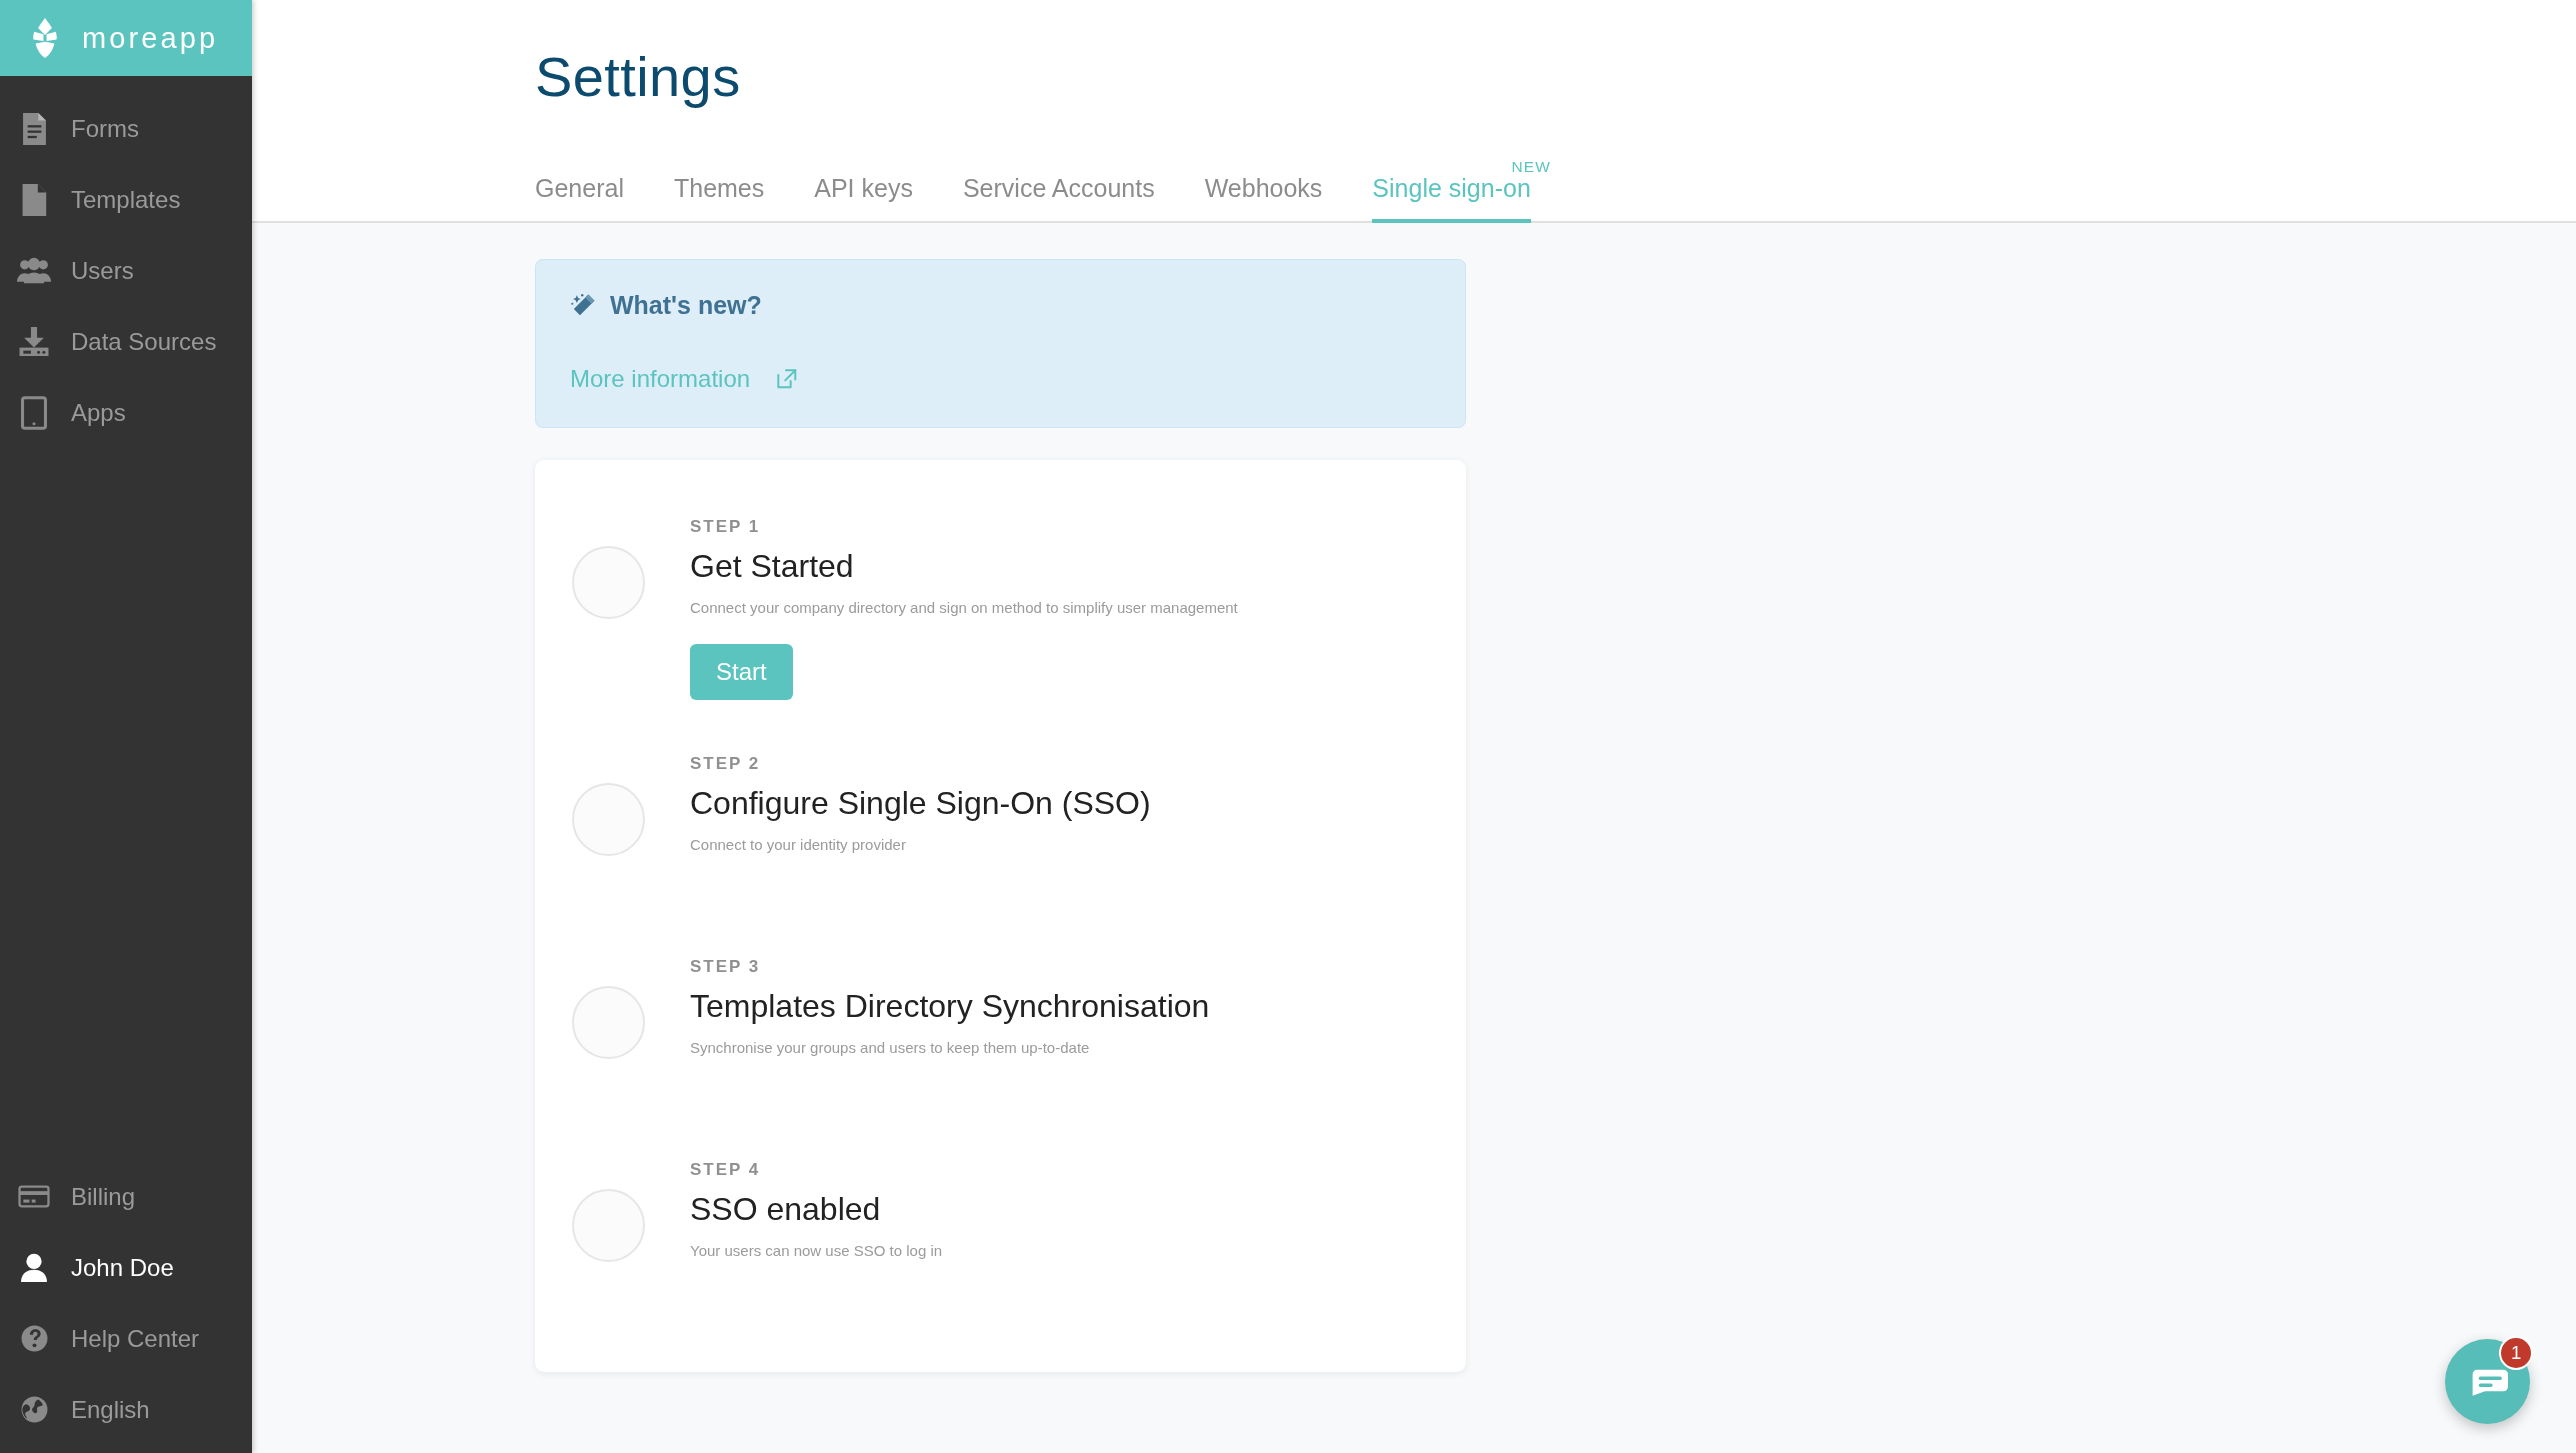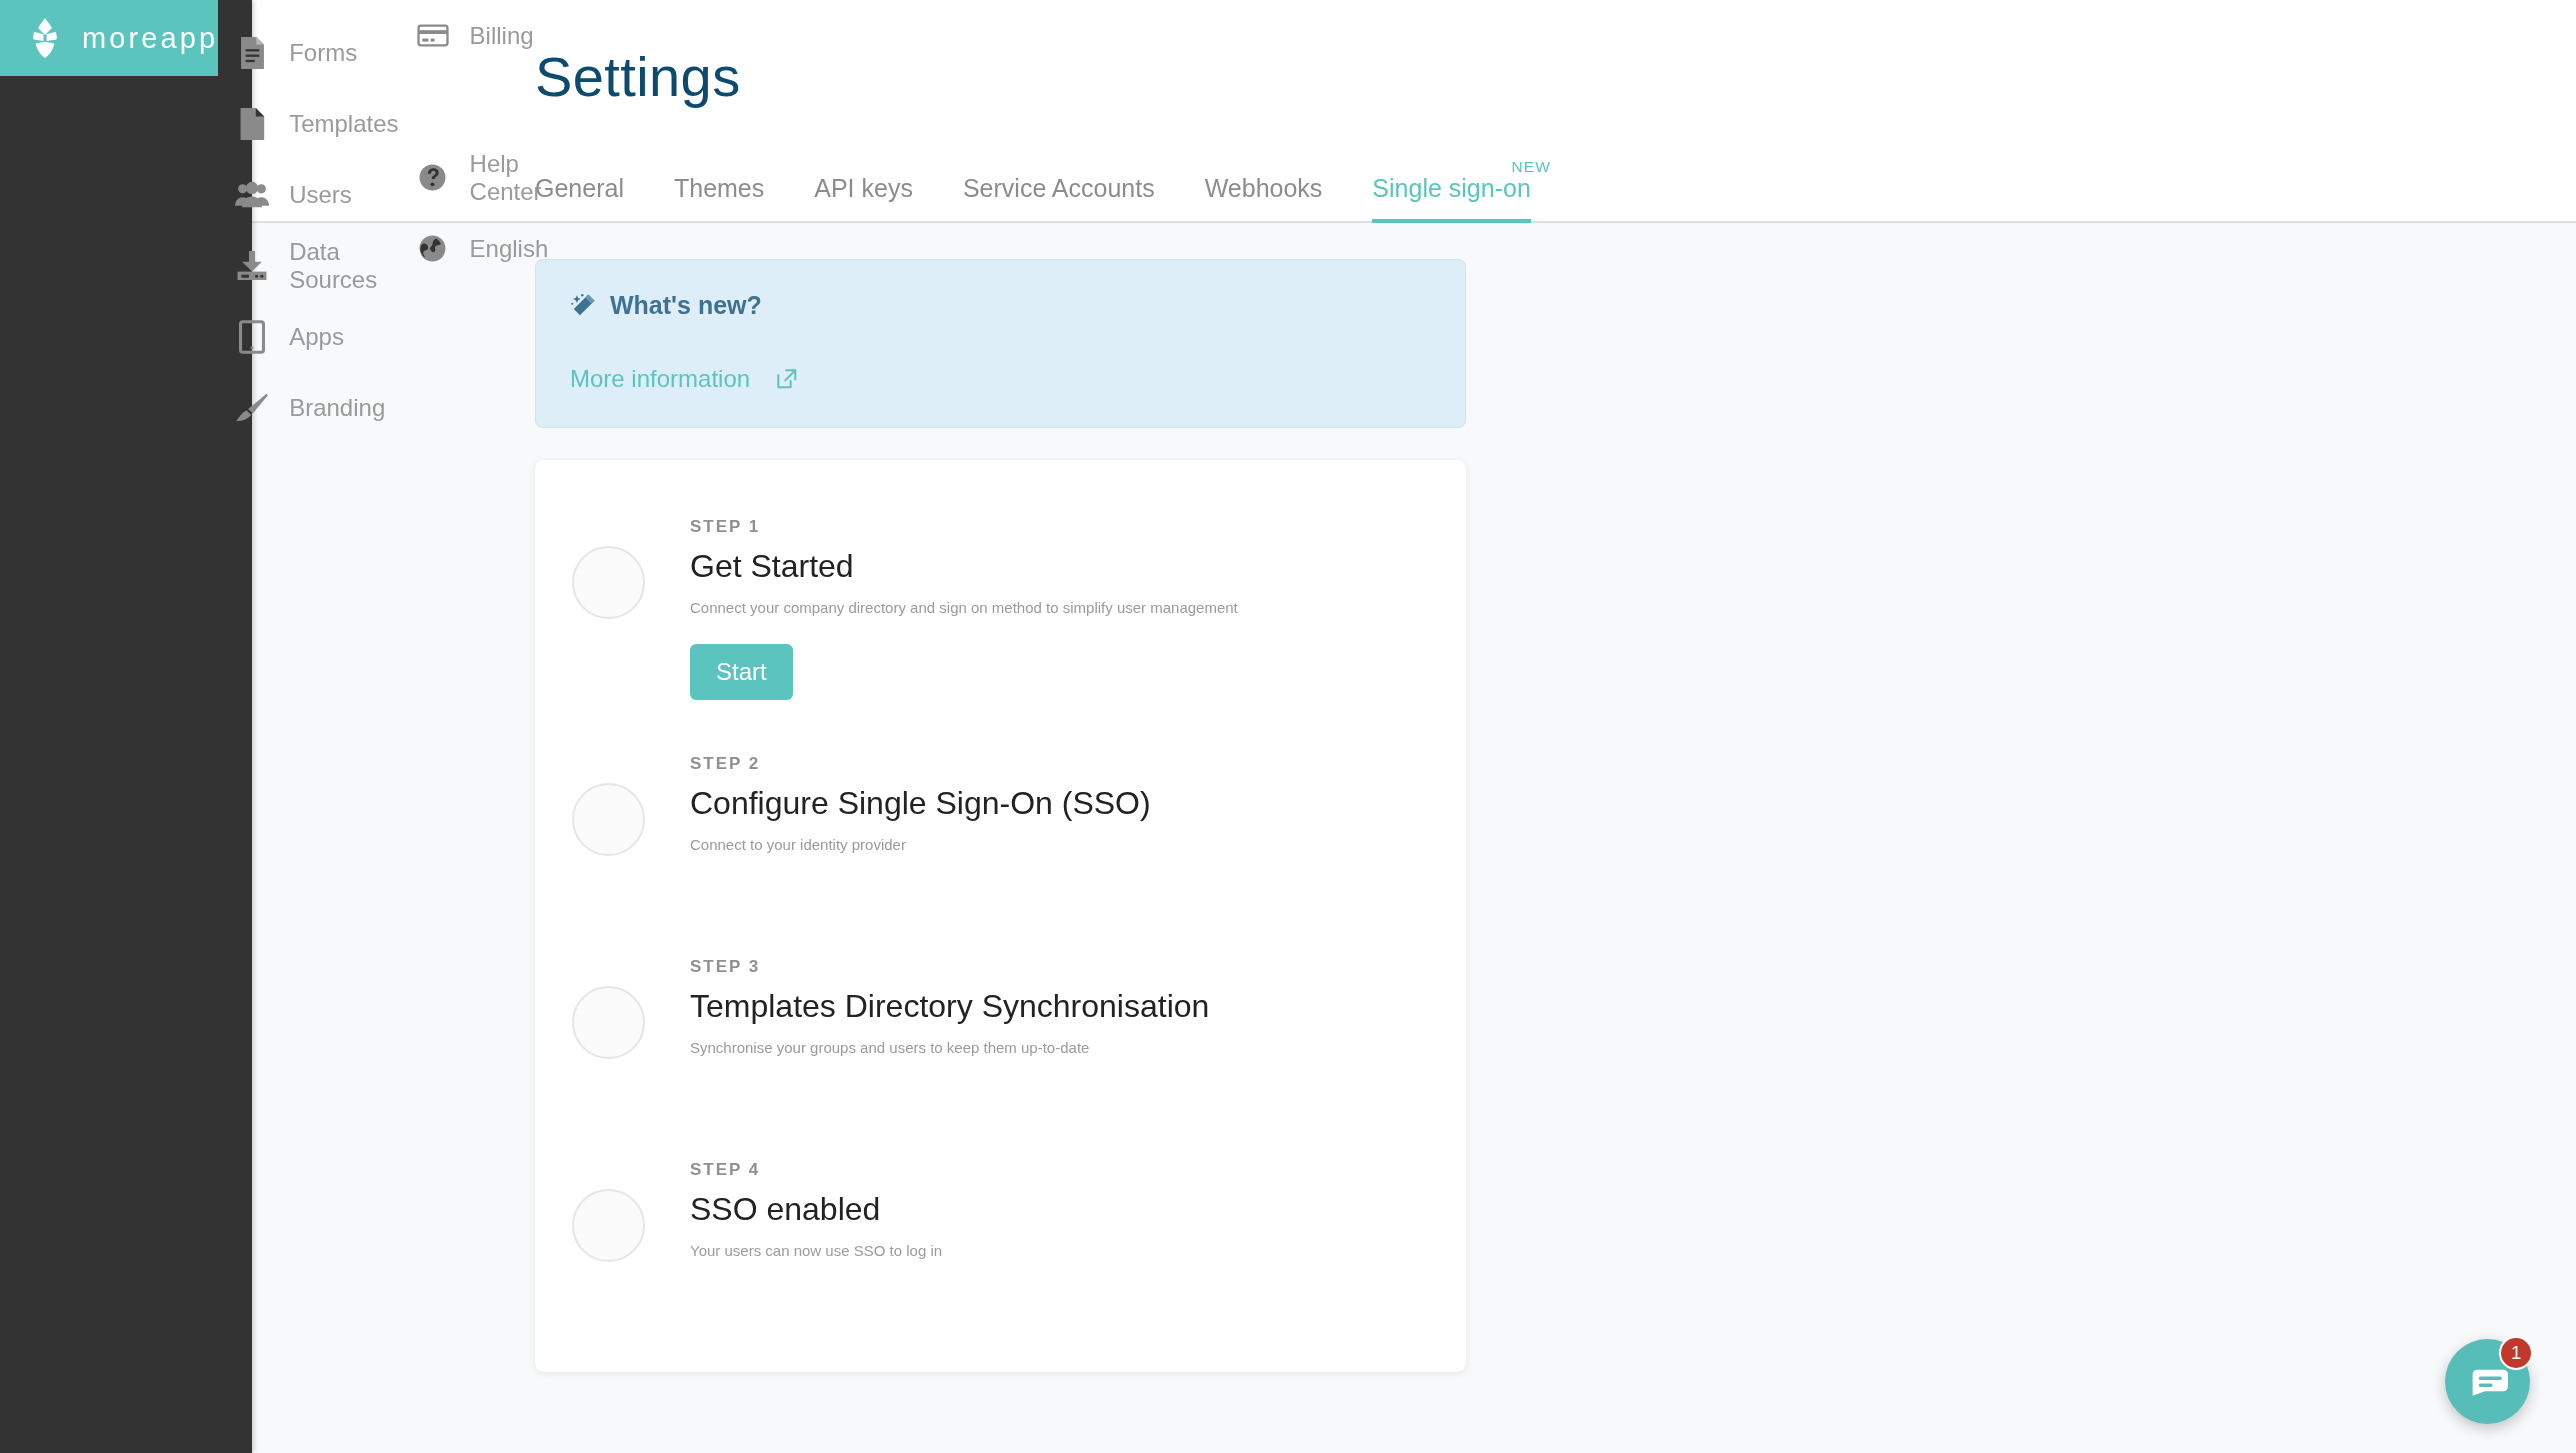--- a/index.html
+++ b/index.html
@@ -24,21 +24,21 @@
     position: relative;
   }
 
   
   .sidebar {
     width: 252px;
     min-width: 252px;
     height: 1453px;
     background: #333333;
     display: flex;
-    flex-direction: row;
+    flex-direction: column;
     position: relative;
     z-index: 5;
     box-shadow: 1.5px 0 4.6px rgba(0,0,0,0.18);
   }
 
   .brand {
     height: 76px;
     min-height: 76px;
     background: #5bc4bf;
     display: flex;
@@ -373,29 +373,20 @@
       <div class="nav-item">
         <span class="nav-icon">
           <svg width="26" height="34" viewBox="0 0 34 44" xmlns="http://www.w3.org/2000/svg">
             <rect x="2" y="2" width="30" height="40" rx="3" fill="none" stroke="#8a8a8a" stroke-width="4"></rect>
             <circle cx="17" cy="36" r="2" fill="#8a8a8a"></circle>
           </svg>
         </span>
         <span>Apps</span>
       </div>
 
-      <div class="nav-item">
-        <span class="nav-icon">
-          <svg width="32" height="31" viewBox="0 0 42 40" xmlns="http://www.w3.org/2000/svg">
-            <path d="M40 2 L16 22 l6 6 L42 4 Z" fill="#8a8a8a"></path>
-            <path d="M14 24 c-6 2 -8 7 -14 14 c9 0 16 -3 20 -8 z" fill="#8a8a8a"></path>
-          </svg>
-        </span>
-        <span>Branding</span>
-      </div>
 
     </nav>
 
     <div class="nav-spacer"></div>
 
     <nav class="nav-bottom">
 
       <div class="nav-item">
         <span class="nav-icon">
           <svg width="32" height="23" viewBox="0 0 42 30" xmlns="http://www.w3.org/2000/svg">

